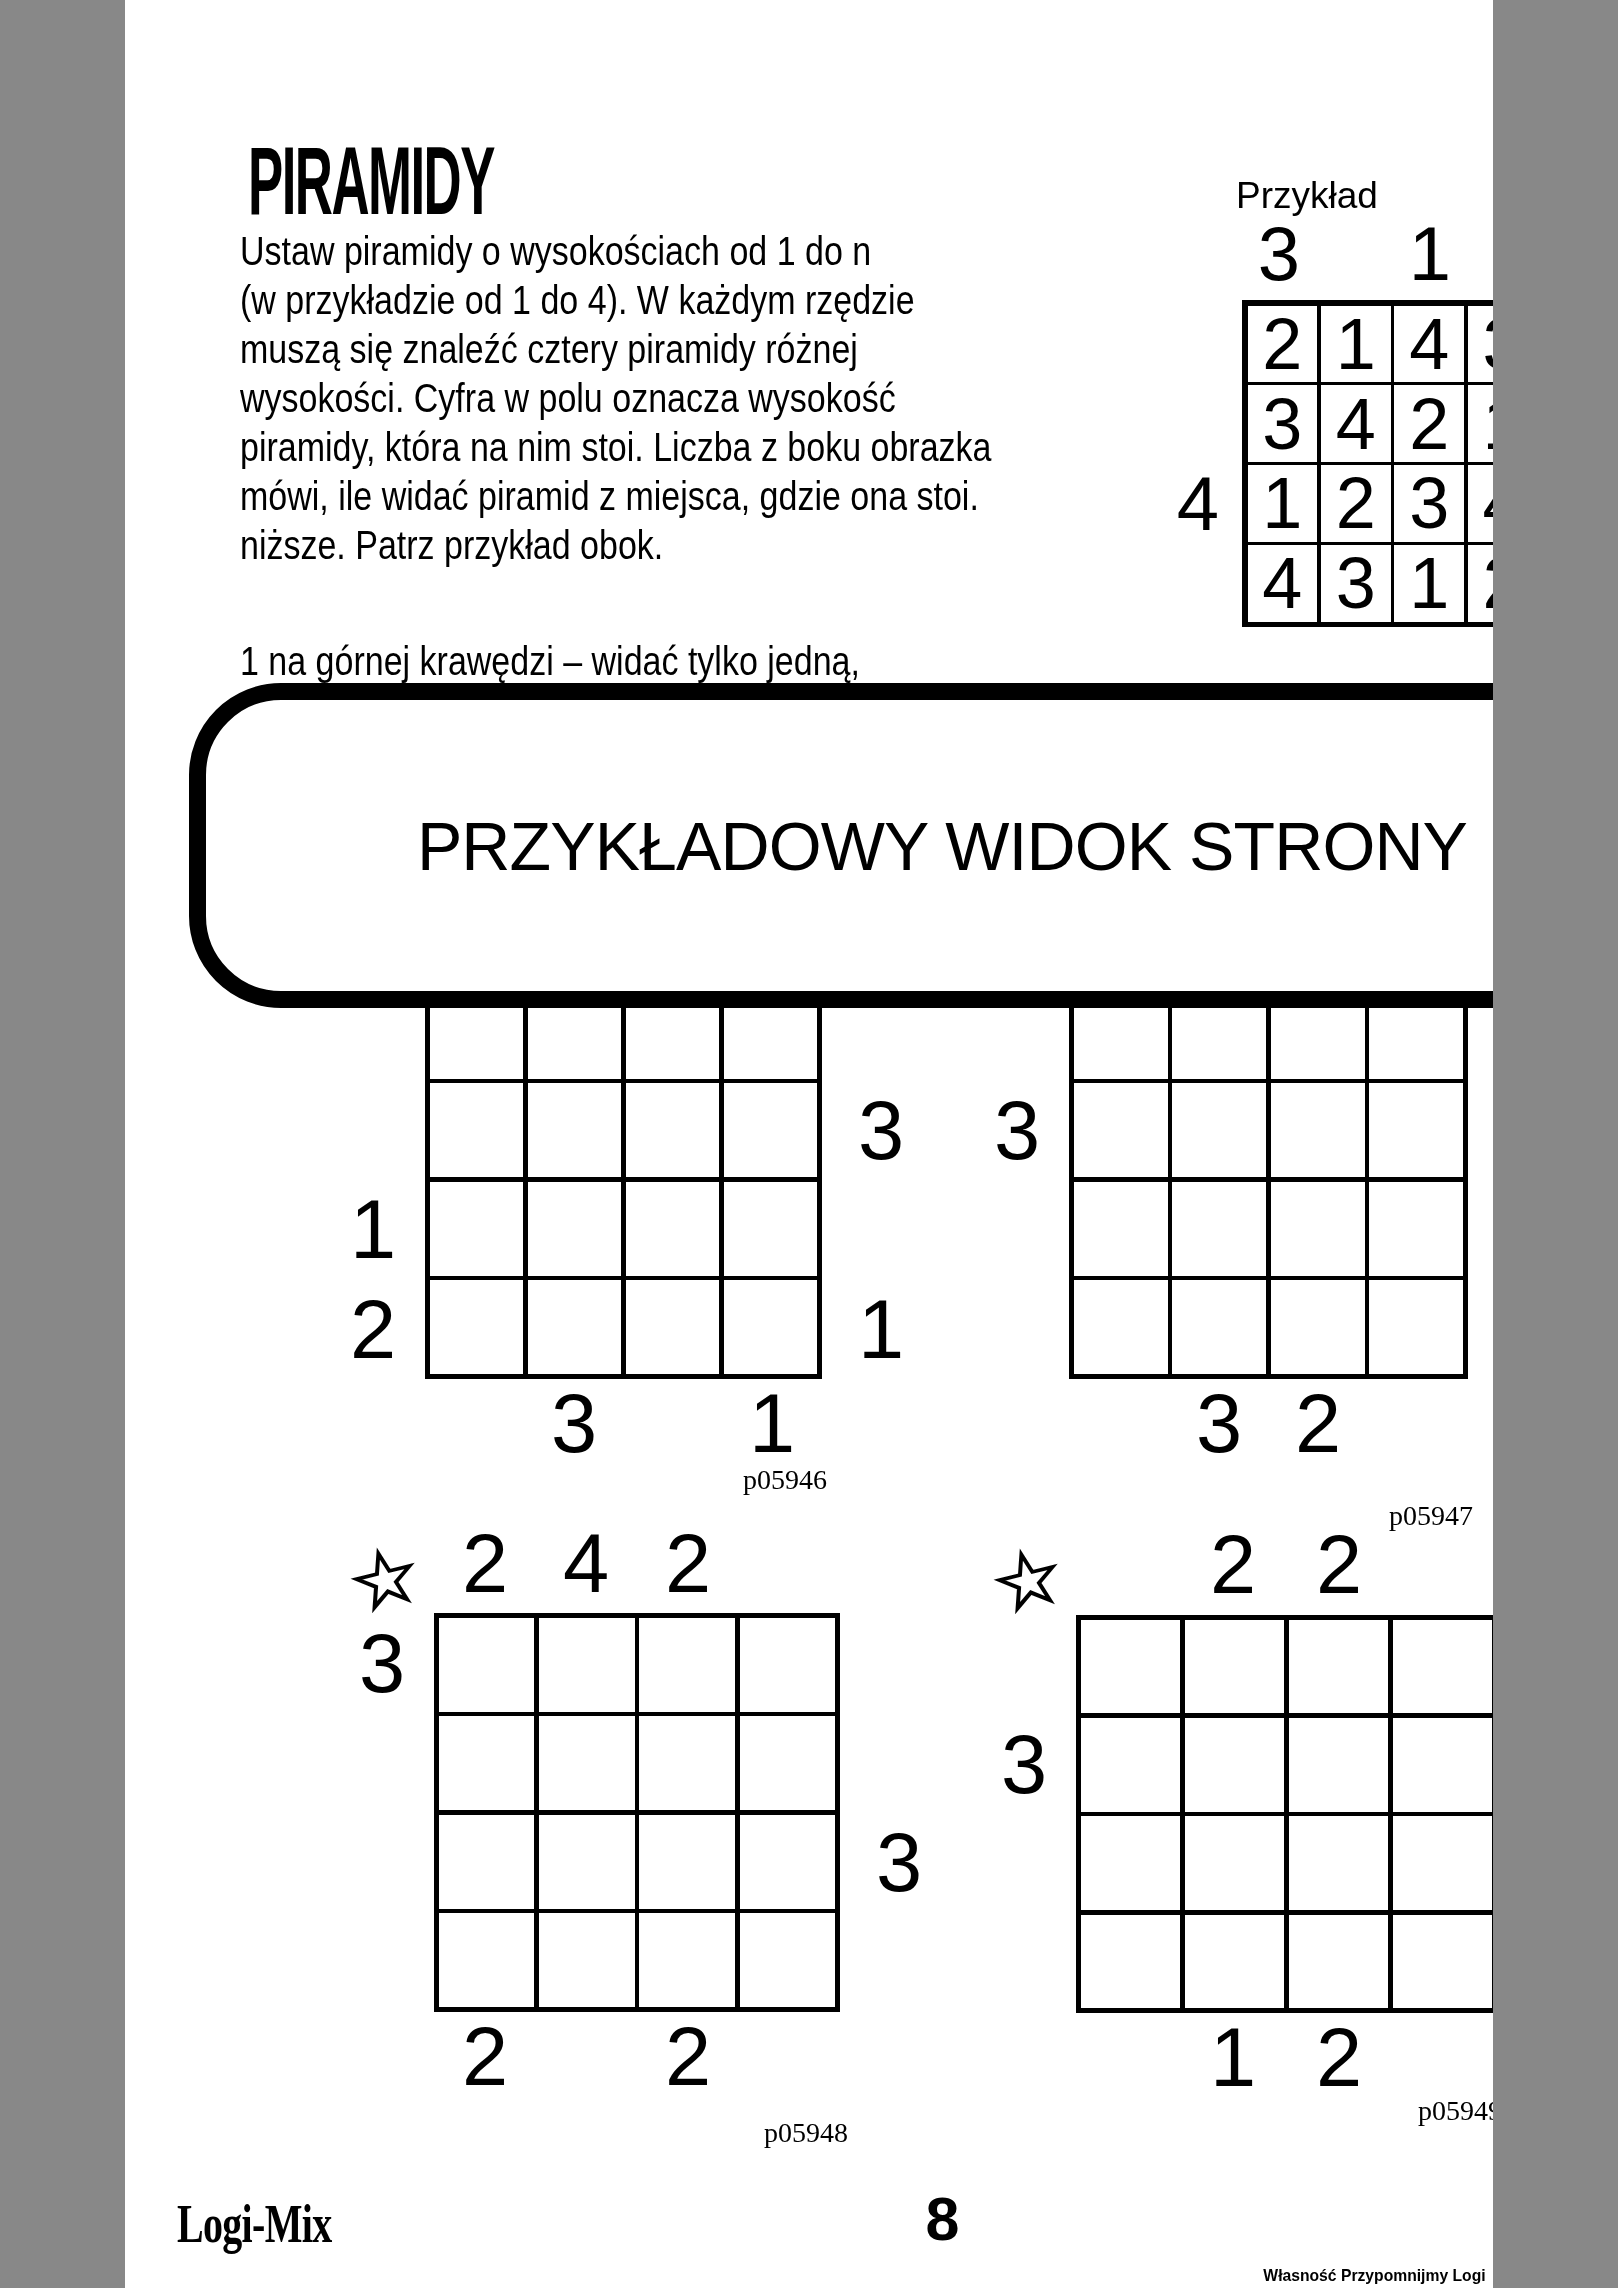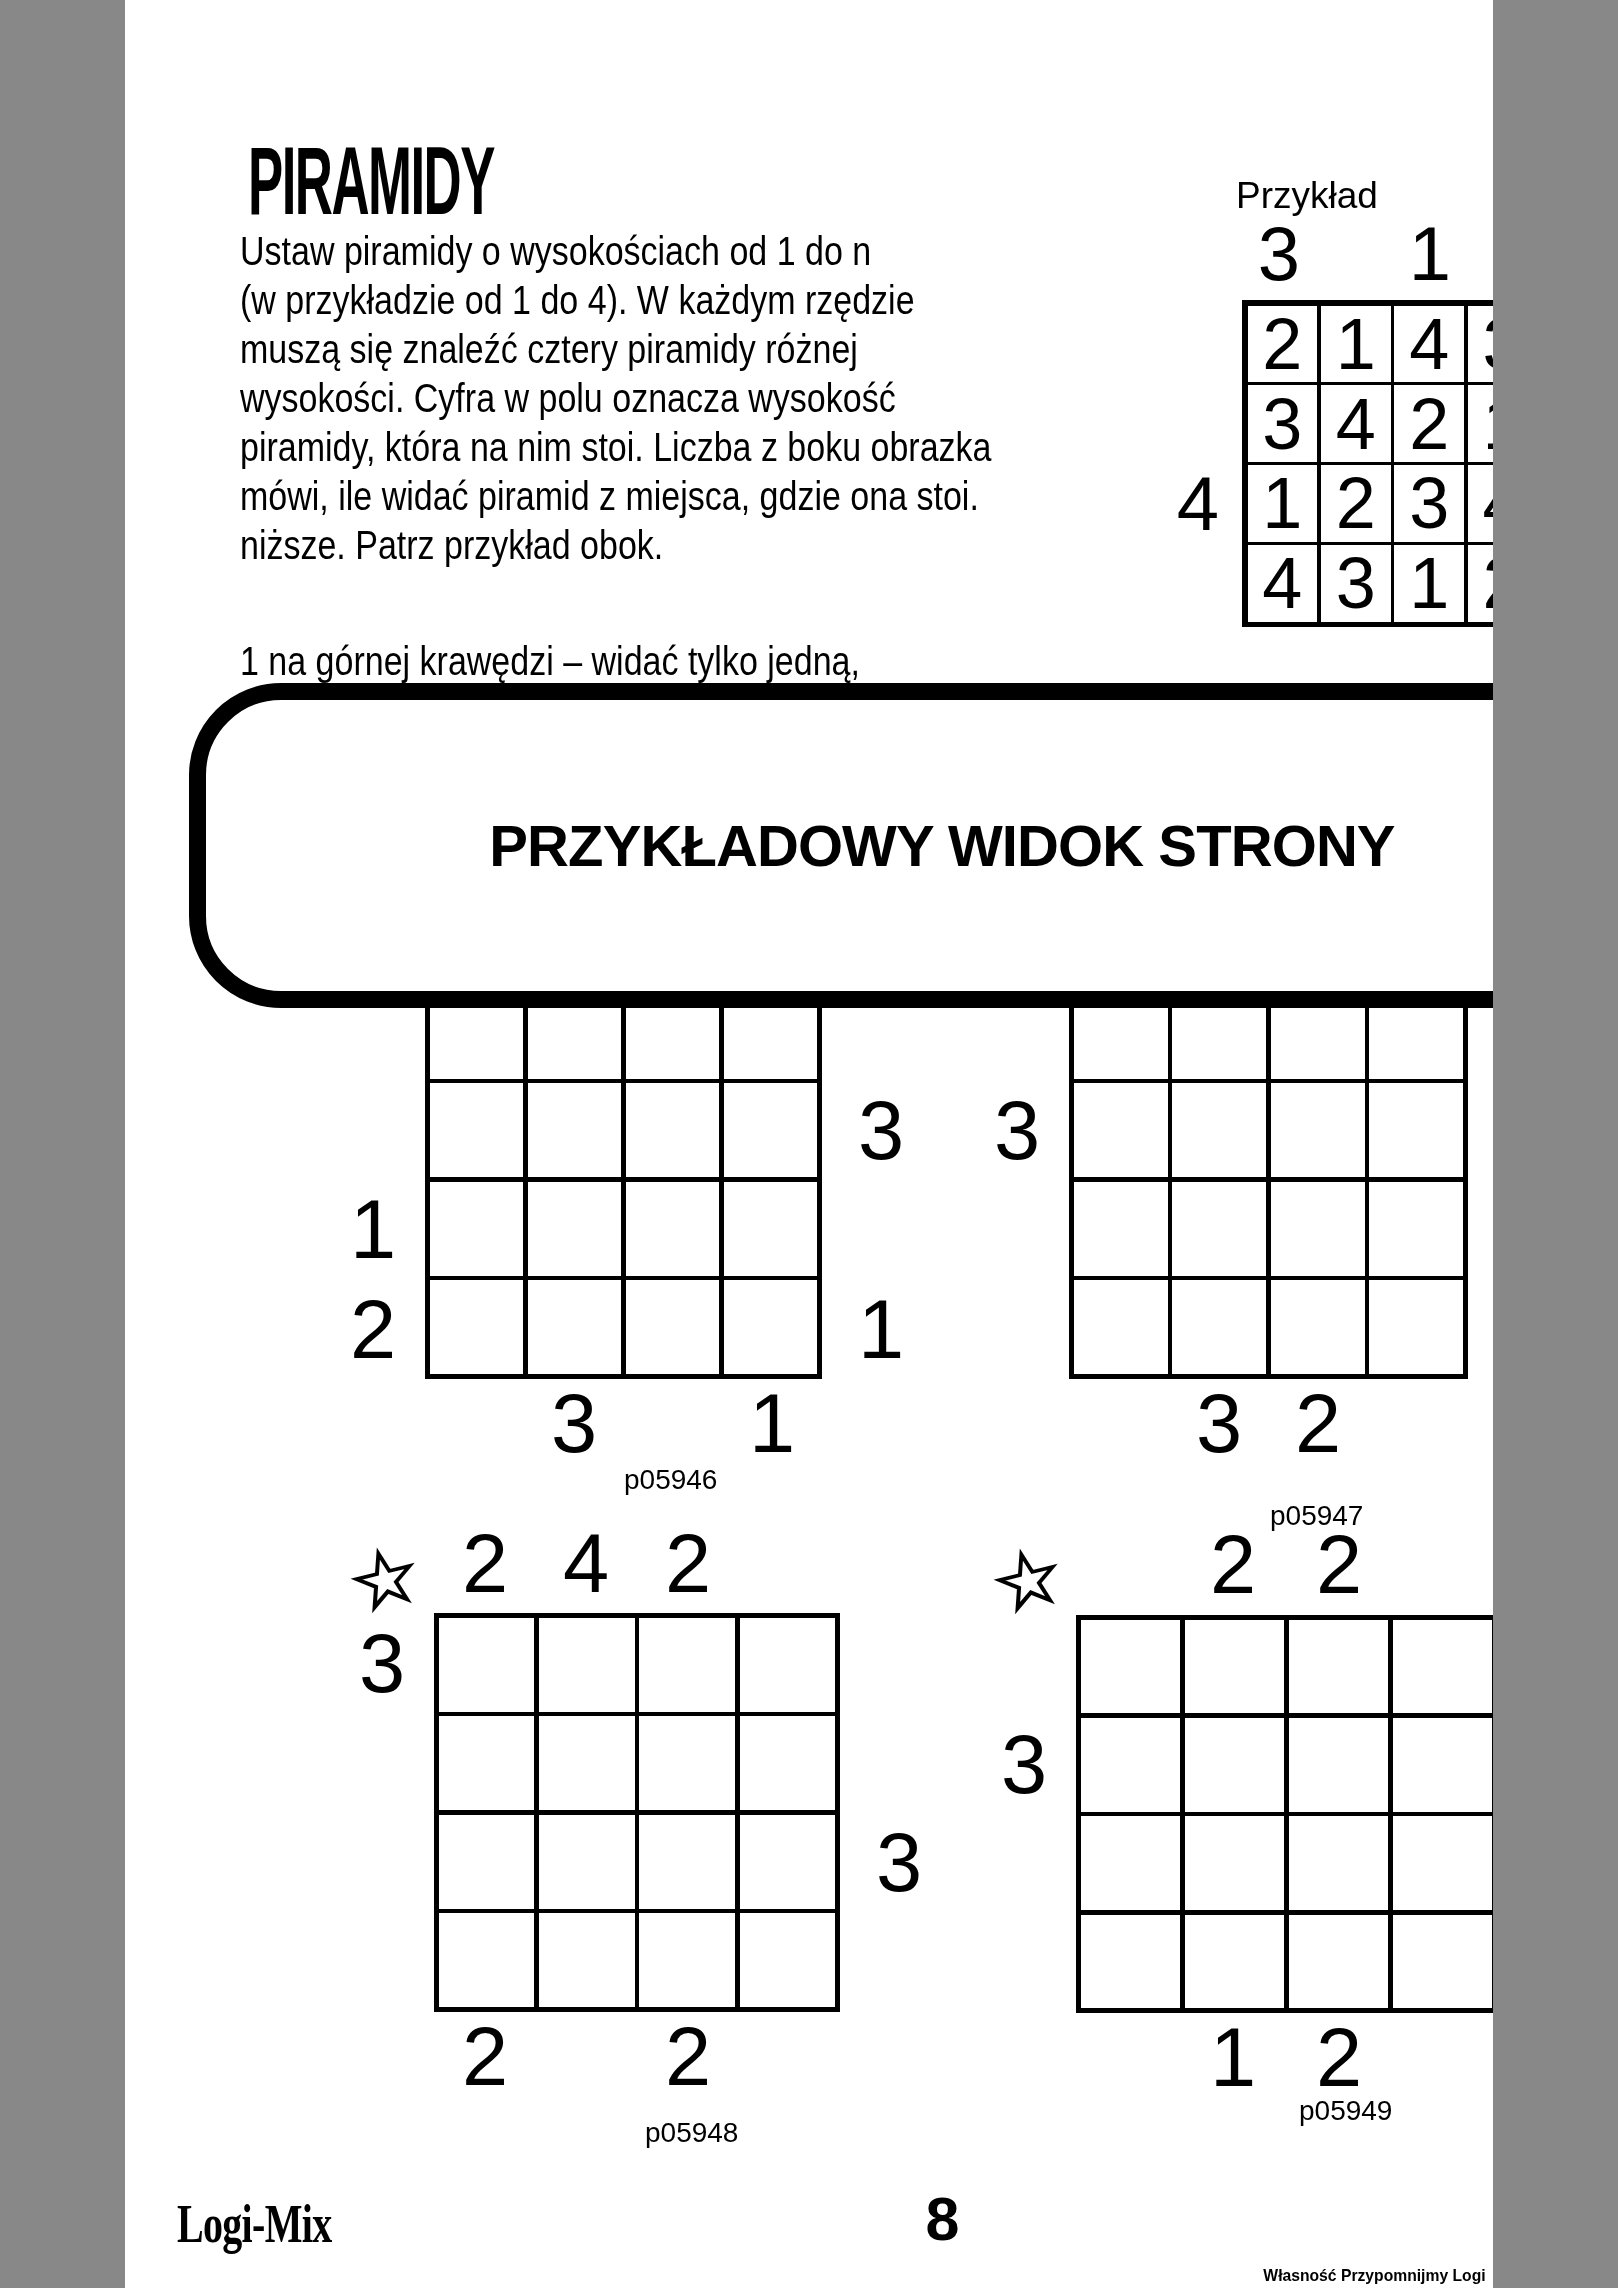--- a/index.html
+++ b/index.html
@@ -27,31 +27,31 @@
     background:#000; padding:5.5px; box-sizing:border-box;
     display:grid; grid-template-columns:repeat(4,1fr); grid-template-rows:repeat(4,1fr); gap:3.7px;
   }
   .egrid .cell { background:#fff; display:flex; align-items:center; justify-content:center; font-size:72px; line-height:1; }
 
   .banner {
     position:absolute; left:64px; top:683px; width:1506px; height:325px;
     box-sizing:border-box; border:17.5px solid #000; border-radius:92px;
     background:#fff; z-index:5; display:flex; align-items:center; justify-content:center;
   }
-  .banner-text { font-size:58px; font-weight:bold; letter-spacing:-0.9px; white-space:nowrap; }
+  .banner-text { font-size:68px; font-weight:normal; letter-spacing:-0.9px; white-space:nowrap; }
 
   .pgrid {
     position:absolute; background:#000; padding:4.6px; box-sizing:border-box;
     display:grid; grid-template-columns:repeat(4,1fr); grid-template-rows:repeat(4,1fr); gap:4.6px; z-index:1;
   }
   .pgrid .cell { background:#fff; }
 
   .clue { position:absolute; font-size:83px; line-height:1; transform:translate(-50%,-50%); z-index:2; }
   .eclue { position:absolute; font-size:76px; line-height:1; transform:translate(-50%,-50%); }
-  .plabel { position:absolute; width:203px; font-size:28px; text-align:left; }
+  .plabel { position:absolute; width:203px; font-size:28px; text-align:right;font-family:Liberation Serif, serif; }
   .star {
     position:absolute; font-size:79px; line-height:1;
     transform:translate(-50%,-50%) rotate(-14deg);
     font-family:"DejaVu Sans", sans-serif; -webkit-text-stroke:1.8px #000;
   }
 
   .footer-mag {
     position:absolute; left:52px; top:2193px;
     font-family:"Liberation Serif", serif; font-weight:bold; font-size:54px;
     transform:scaleX(0.74); transform-origin:0 0; white-space:nowrap; letter-spacing:-0.9px;

